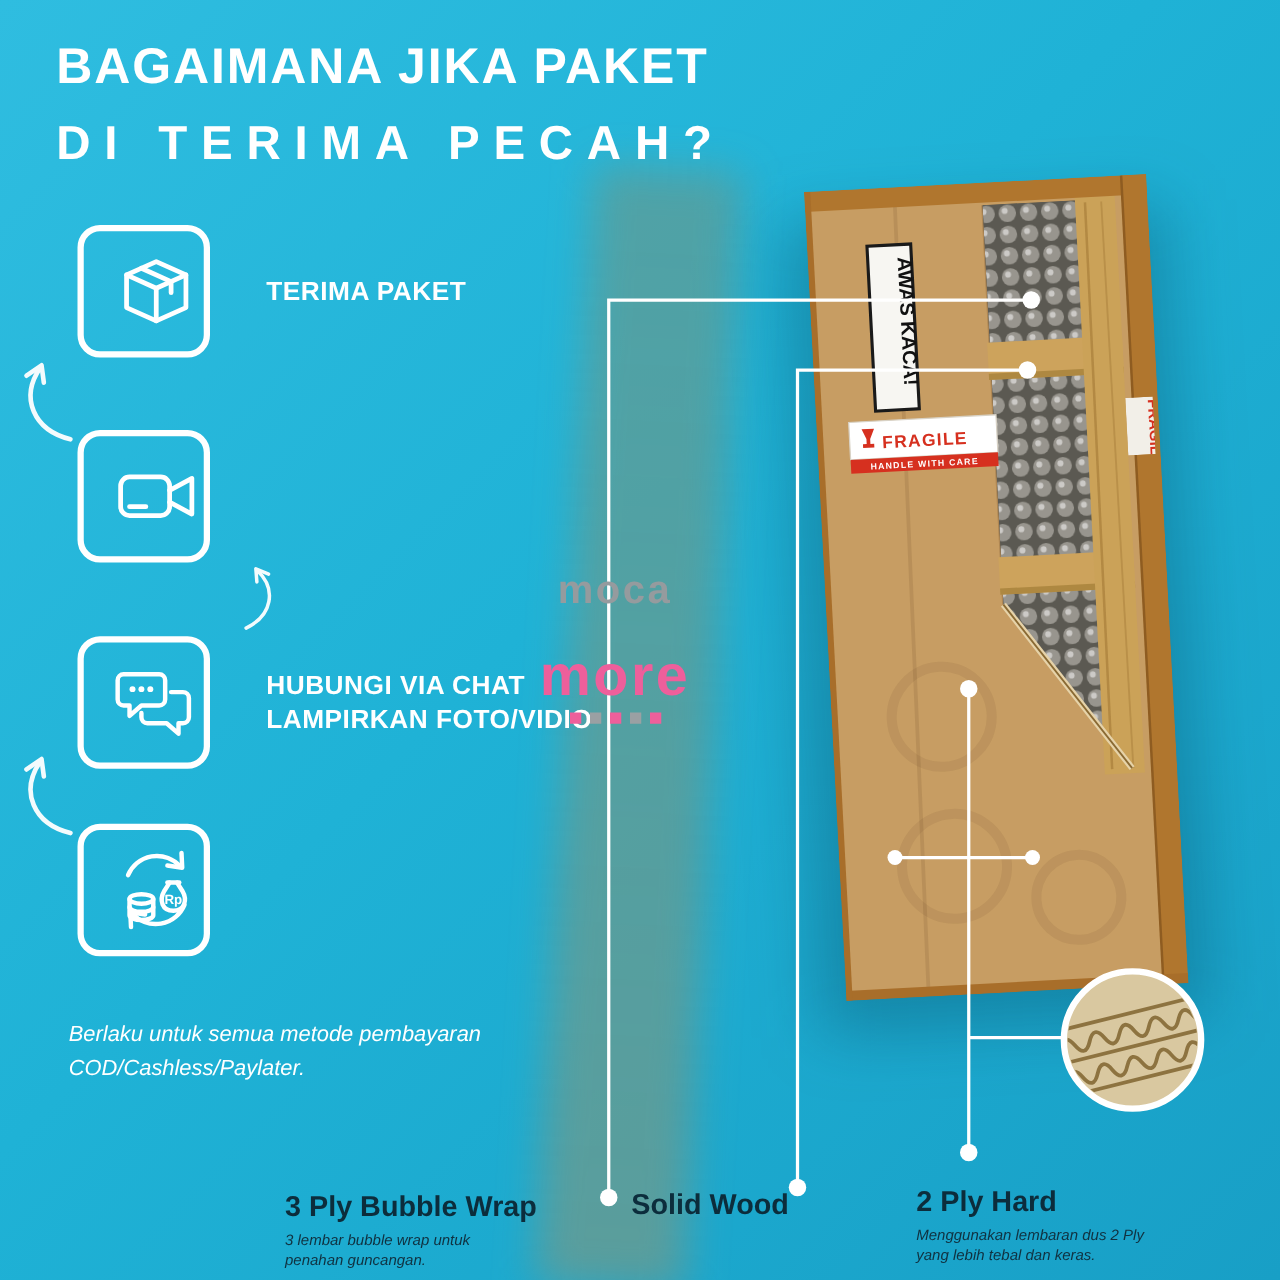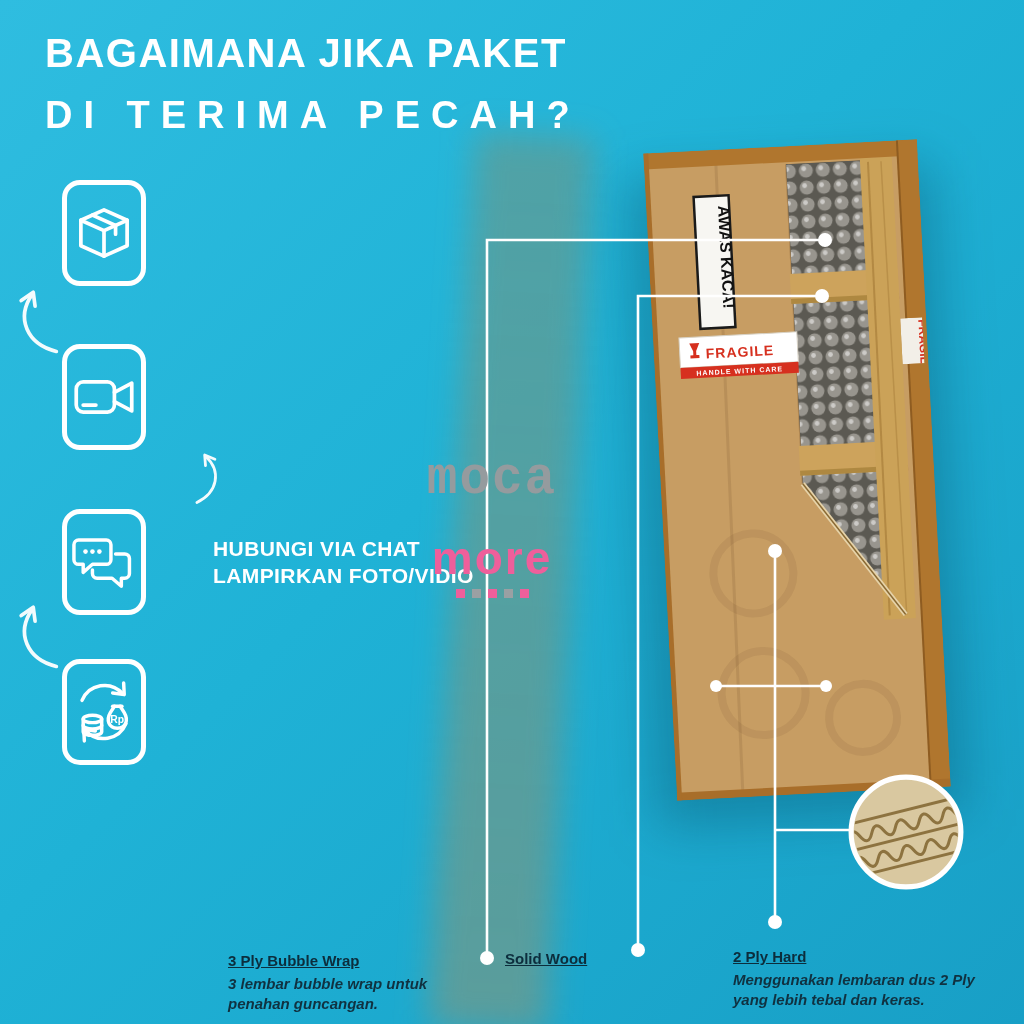--- a/index.html
+++ b/index.html
@@ -13,51 +13,51 @@
     background:linear-gradient(180deg,rgba(150,132,86,.38),rgba(165,145,98,.46));
     filter:blur(16px);transform:rotate(3deg);z-index:1;}
   .pkg-shadow{position:absolute;left:640px;top:170px;width:310px;height:650px;
     background:rgba(0,45,70,.28);filter:blur(26px);transform:rotate(-3deg);z-index:1;}
 
   .title{position:absolute;left:30px;top:14px;color:#fff;z-index:5;}
   .title h1{margin:15px;font-weight:bold;}
   .title .l1{font-size:40px;letter-spacing:1.5px;line-height:1.2;}
   .title .l2{font-size:38px;letter-spacing:11px;line-height:1.25;margin-top:2px;}
 
-  .icon-box{position:absolute;left:62px;width:84px;height:106px;border:5px solid #fff;
+  .icon-box{position:absolute;left:62px;width:106px;height:106px;border:5px solid #fff;
     border-radius:18px;box-sizing:border-box;display:flex;align-items:center;justify-content:flex-end;z-index:2;}
   .icon-box svg{width:76px;height:76px;}
   .step-label{position:absolute;left:213px;color:#fff;font-weight:bold;font-size:21px;
     line-height:1.3;letter-spacing:.4px;white-space:pre-line;z-index:2;}
 
   .arrow{position:absolute;z-index:2;opacity:.95;}
 
   .watermark{position:absolute;left:406px;top:456px;width:172px;text-align:center;z-index:5;}
-  .wm1{font-size:51px;font-weight:bold;color:#959b9e;letter-spacing:2px;line-height:.95;font-family:Liberation Mono, monospace;}
+  .wm1{font-size:32px;font-weight:bold;color:#959b9e;letter-spacing:2px;line-height:.95;}
   .wm2{font-size:46px;font-weight:bold;color:#ee5f9b;letter-spacing:2px;line-height:.98;margin-top:32px;}
   .wm-dots{display:flex;gap:7px;justify-content:center;margin-top:7px;}
   .wm-dot{width:9px;height:9px;}
   .wm-dot.p{background:#ee5f9b;}
   .wm-dot.g{background:#9aa0a3;}
 
   .package{position:absolute;left:660px;top:146px;width:274px;height:648px;
     transform:rotate(-3deg);z-index:3;}
   .package svg{width:100%;height:100%;display:block;}
 
   .lines{position:absolute;left:0;top:0;width:1024px;height:1024px;z-index:4;pointer-events:none;}
 
   .magnifier{position:absolute;left:846px;top:772px;width:120px;height:120px;z-index:6;}
 
   .footnote{position:absolute;left:55px;top:814px;color:#fff;font-style:italic;
     font-size:17.5px;line-height:1.55;white-space:pre-line;z-index:5;}
 
   .callout{position:absolute;z-index:6;}
-  .callout-title{font-weight:bold;font-size:15px;color:#0c2d3c;text-decoration:underline;}
-  .callout-body{font-style:italic;font-size:15px;color:#103140;margin-top:5px;
-    line-height:1.35;white-space:pre-line;font-weight:bold;}
+  .callout-title{font-weight:bold;font-size:23px;color:#0c2d3c;}
+  .callout-body{font-style:italic;font-size:12px;color:#103140;margin-top:5px;
+    line-height:1.35;white-space:pre-line;}
   .c1{left:228px;top:952px;width:255px;}
   .c2{left:505px;top:950px;width:215px;}
   .c3{left:733px;top:948px;width:275px;}
 </style>
 </head>
 <body>
 
 <div class="canvas">
 
   <div class="streak"></div>
@@ -71,20 +71,21 @@
   <div class="icon-box" style="top:180px">
     <svg viewBox="0 0 64 64">
       <g fill="none" stroke="#fff" stroke-width="3.2" stroke-linejoin="round" stroke-linecap="round">
         <path d="M12 21 L32 12 L52 21 L52 43 L32 52 L12 43 Z"></path>
         <path d="M12 21 L32 30 L52 21"></path>
         <path d="M32 30 V52"></path>
         <path d="M22 16.5 L42 25.5 V33"></path>
       </g>
     </svg>
   </div>
+  <div class="step-label" style="top:220px">TERIMA PAKET</div>
 
   <div class="icon-box" style="top:344px">
     <svg viewBox="0 0 64 64">
       <g fill="none" stroke="#fff" stroke-width="3.2" stroke-linejoin="round" stroke-linecap="round">
         <rect x="8" y="19" width="33" height="26" rx="6"></rect>
         <path d="M41 28 L56 20 V44 L41 36"></path>
         <path d="M14 39 H25"></path>
       </g>
     </svg>
   </div>
@@ -252,20 +253,22 @@
           </defs>
         <path d="M2 38 H116"></path>
         <path d="M2 52 q6 -12 12 0 t12 0 t12 0 t12 0 t12 0 t12 0 t12 0 t12 0 t12 0 t12 0"></path>
         <path d="M2 64 H116"></path>
         <path d="M2 78 q6 -12 12 0 t12 0 t12 0 t12 0 t12 0 t12 0 t12 0 t12 0 t12 0 t12 0"></path>
         <path d="M2 90 H116"></path>
       </g>
     </svg>
   </div>
 
+  <div class="footnote">Berlaku untuk semua metode pembayaran
+COD/Cashless/Paylater.</div>
 
   <div class="callout c1">
     <div class="callout-title">3 Ply Bubble Wrap</div>
     <div class="callout-body">3 lembar bubble wrap untuk
 penahan guncangan.</div>
   </div>
   <div class="callout c2">
     <div class="callout-title">Solid Wood</div>
   </div>
   <div class="callout c3">

